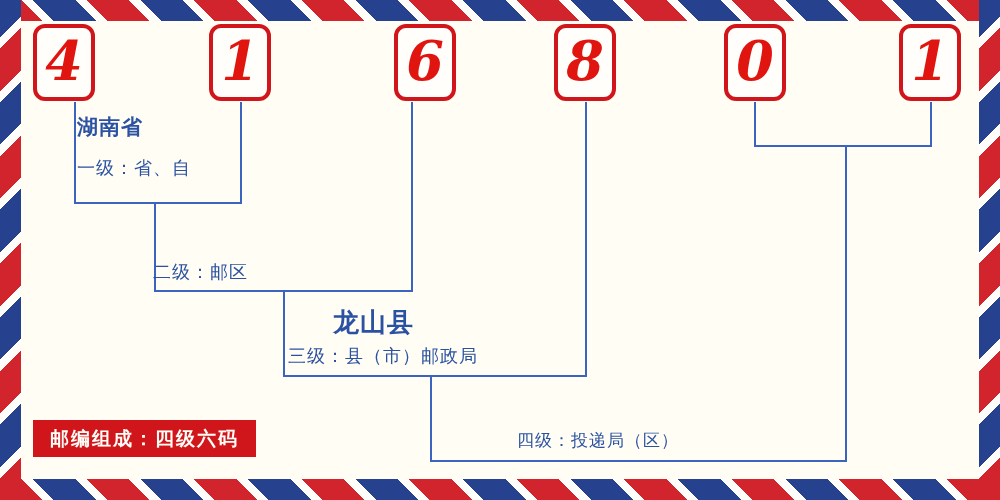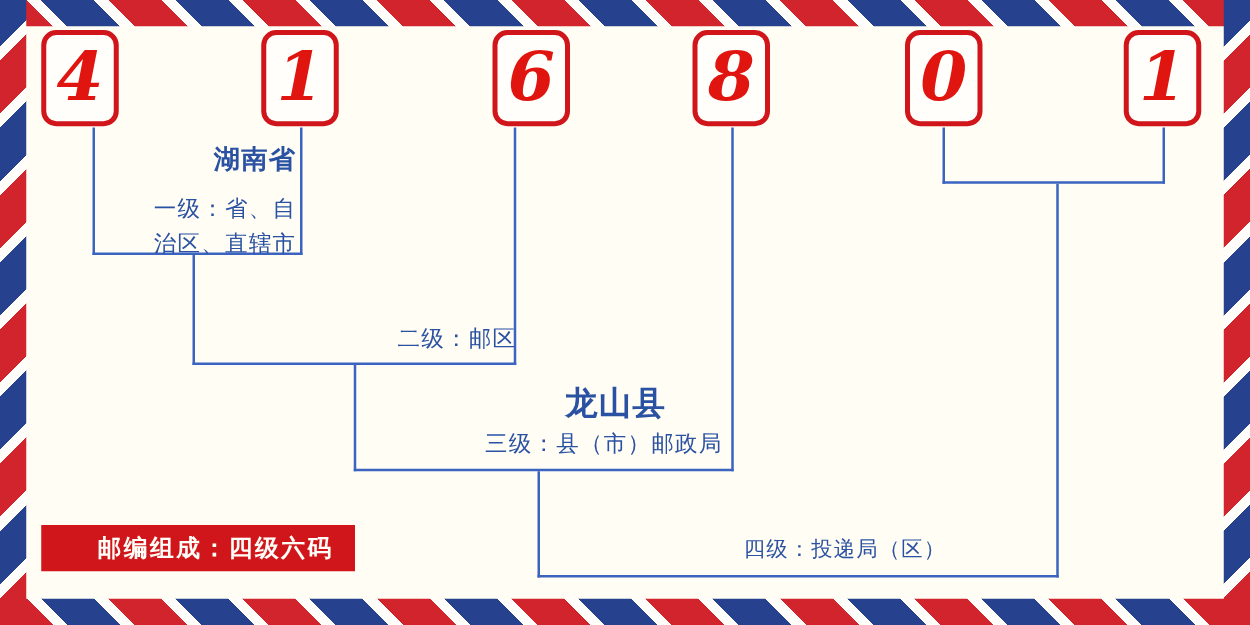--- a/index.html
+++ b/index.html
@@ -52,37 +52,36 @@
     color: var(--digit_red, #e1150f);
     line-height: 1;
     transform: translateY(-2px);
   }
 
   .bline { position: absolute; background: var(--line_blue, #3a64c0); }
 
   .lbl {
     position: absolute;
     color: var(--text_blue, #2b52a2);
-    text-align: right;
+    text-align: left;
     letter-spacing: 1px;
   }
   .name { font-weight: 700; }
   .desc { line-height: 1.55; }
 
   .badge {
     position: absolute;
     left: 33px; top: 420px;
     width: 223px; height: 37px;
     background: var(--red, #d0161b);
     color: #fffef8;
     font-weight: 700;
     font-size: 19px;
     display: flex; align-items: center; justify-content: center;
     letter-spacing: 2px;
-    padding-left: 28px;
   }
 </style>
 </head>
 <body>
 
 <div class="canvas">
 
   <div class="stripe stripe-h stripe-top"></div>
   <div class="stripe stripe-h stripe-bottom"></div>
   <div class="stripe stripe-v stripe-left"></div>
@@ -123,21 +122,20 @@
   <div class="bline" style="left:845px;top:147px;width:2px;height:315px"></div>
   <div class="bline" style="left:430px;top:460px;width:417px;height:2px"></div>
 
   <div class="bline" style="left:754px;top:102px;width:2px;height:45px"></div>
   <div class="bline" style="left:930px;top:102px;width:2px;height:45px"></div>
   <div class="bline" style="left:754px;top:145px;width:178px;height:2px"></div>
 
   <div class="lbl name" style="left:77px;top:113px;width:160px;font-size:21px">湖南省</div>
   <div class="lbl desc" style="left:77px;top:154px;width:160px;font-size:18px">
     <div>一级：省、自</div>
-    <div>治区、直辖市</div>
   </div>
 
   <div class="lbl desc" style="left:153px;top:258px;width:260px;font-size:18px">二级：邮区</div>
 
   <div class="lbl name" style="left:333px;top:305px;width:200px;font-size:26px">龙山县</div>
   <div class="lbl desc" style="left:288px;top:342px;width:290px;font-size:18px">三级：县（市）邮政局</div>
 
   <div class="lbl desc" style="left:517px;top:427px;width:240px;font-size:17px">四级：投递局（区）</div>
 
 

